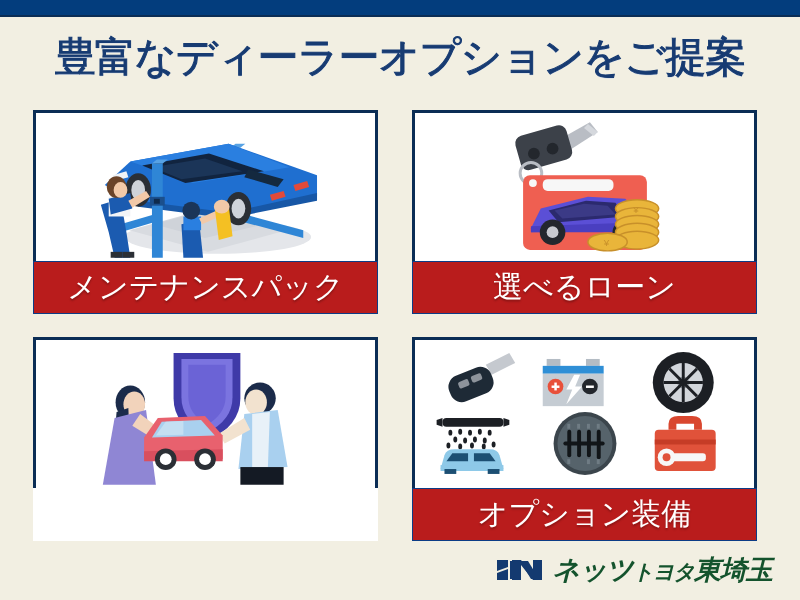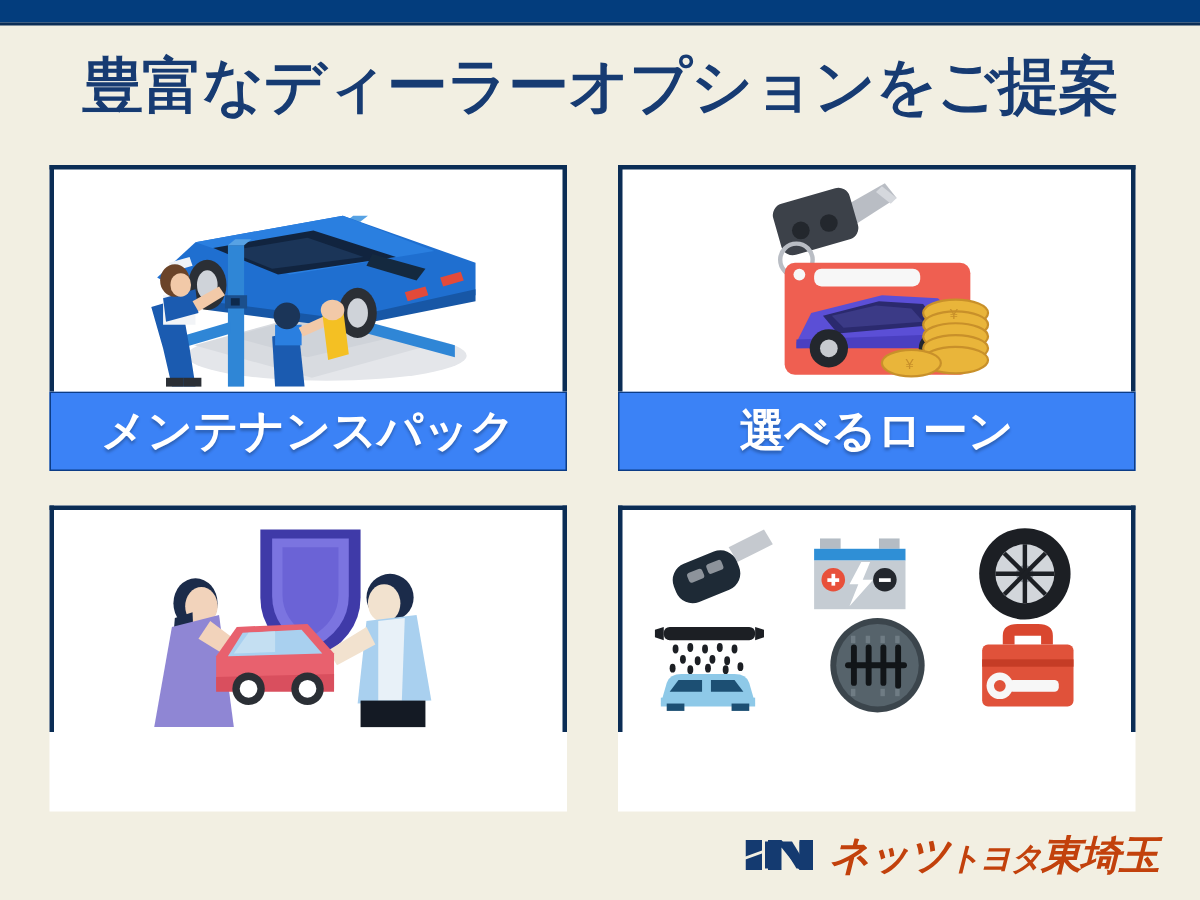--- a/index.html
+++ b/index.html
@@ -29,37 +29,37 @@
     column-gap:34px;row-gap:23px;
   }
   .card{position:relative;display:flex;flex-direction:column;background:#fff;}
   .card-art{
     position:relative;flex:0 0 148px;height:148px;
     border:3px solid #0b2d55;border-bottom:none;
     background:#fff;overflow:hidden;
   }
   .card-art svg{position:absolute;left:0;top:0;width:100%;height:100%;}
   .card-label{
-    flex:1 1 auto;background:#3b82f6;
+    flex:1 1 auto;background:#b91c1c;
     display:flex;align-items:center;justify-content:center;
-    color:#fff;font-size:30px;font-weight:bold;letter-spacing:0px;
+    color:#fff;font-size:30px;font-weight:normal;letter-spacing:0px;
     text-shadow:0 2px 2px rgba(0,0,0,.25);
     white-space:nowrap;
     border:1px solid #0c3c86;
   }
 
   #footer{
     position:absolute;left:0;top:548px;width:800px;height:44px;
     display:flex;align-items:center;justify-content:flex-end;
     padding-right:28px;box-sizing:border-box;
   }
   #logo{display:flex;align-items:center;gap:10px;}
   #logo-mark{width:46px;height:26px;flex:0 0 auto;}
   #logo-text{
-    font-size:27px;font-weight:bold;color:#c2410c;
+    font-size:27px;font-weight:bold;color:#14532d;
     font-style:italic;letter-spacing:-1px;white-space:nowrap;
   }
   #logo-text .mid{font-size:21px;}
 </style>
 </head>
 <body>
 
 <div id="top-bar"></div>
 <div id="top-bar-line"></div>
 
@@ -290,20 +290,21 @@
         <g>
           <path d="M258 84 Q258 76 268 76 L282 76 Q292 76 292 84 L292 90 L284 90 L284 84 L266 84 L266 90 L258 90 Z" fill="#d9472f"></path>
           <rect x="244" y="90" width="62" height="42" rx="4" fill="#e0523a"></rect>
           <rect x="244" y="100" width="62" height="5" fill="#c53c26"></rect>
           <circle cx="256" cy="118" r="9" fill="#f7f7f7"></circle>
           <circle cx="256" cy="118" r="4" fill="#e0523a"></circle>
           <rect x="262" y="114" width="34" height="8" rx="3" fill="#f7f7f7"></rect>
         </g>
       </svg>
     </div>
+    <div class="card-label">オプション装備</div>
   </div>
 
 </div>
 
 <div id="footer">
   <div id="logo">
     <svg id="logo-mark" viewBox="0 0 46 26" aria-hidden="true">
       <polygon points="0,3 11,3 11,10 0,14" fill="#143a70"></polygon>
       <polygon points="0,16 11,12 11,23 0,23" fill="#143a70"></polygon>
       <polygon points="15,3 24,3 36,19 36,3 45,3 45,23 36,23 24,8 24,23 15,23" fill="#143a70"></polygon>

